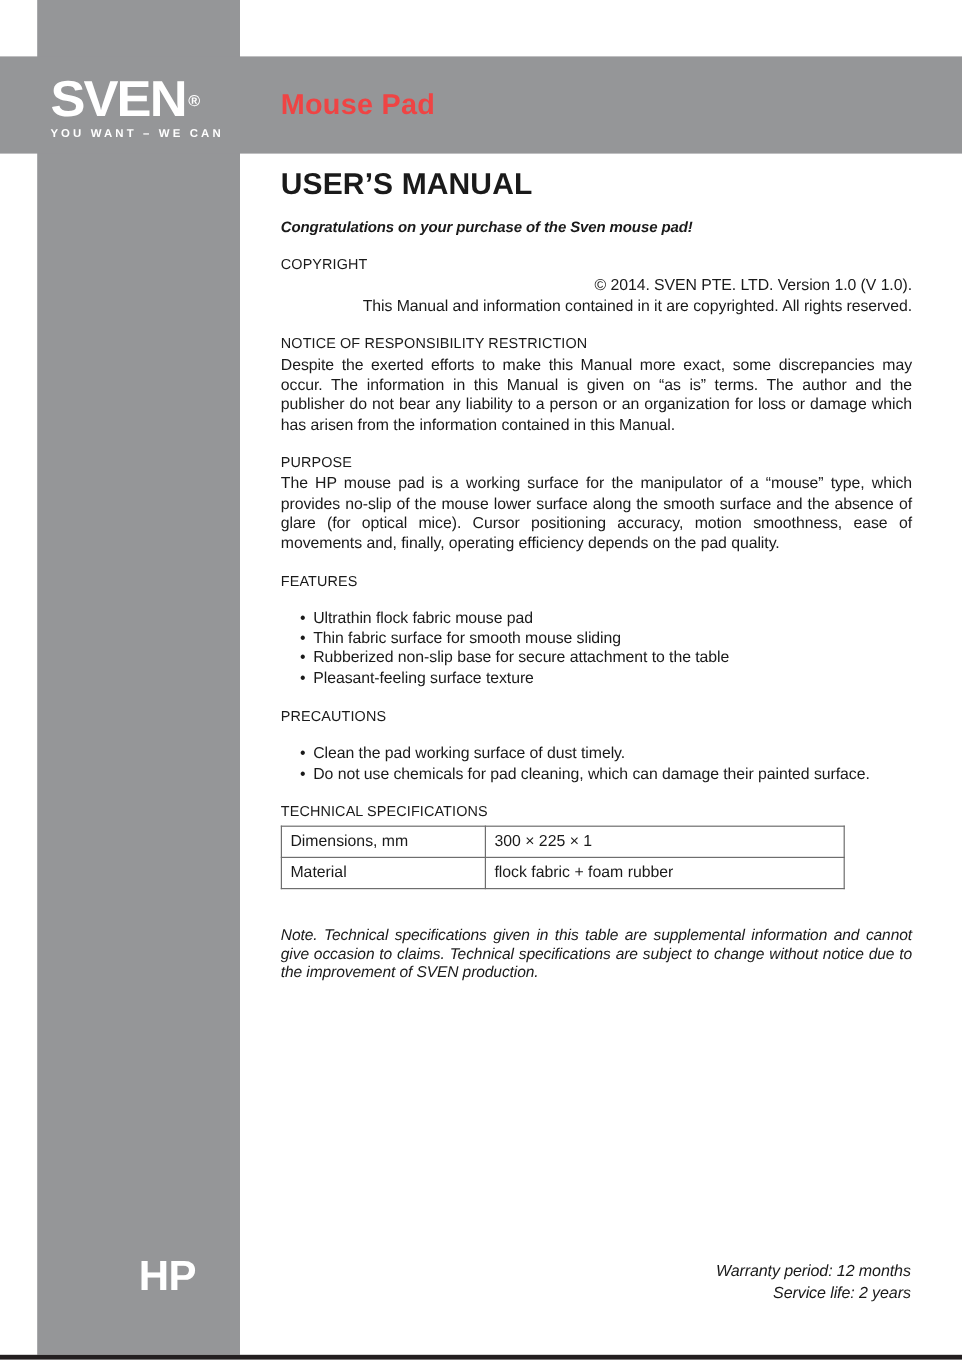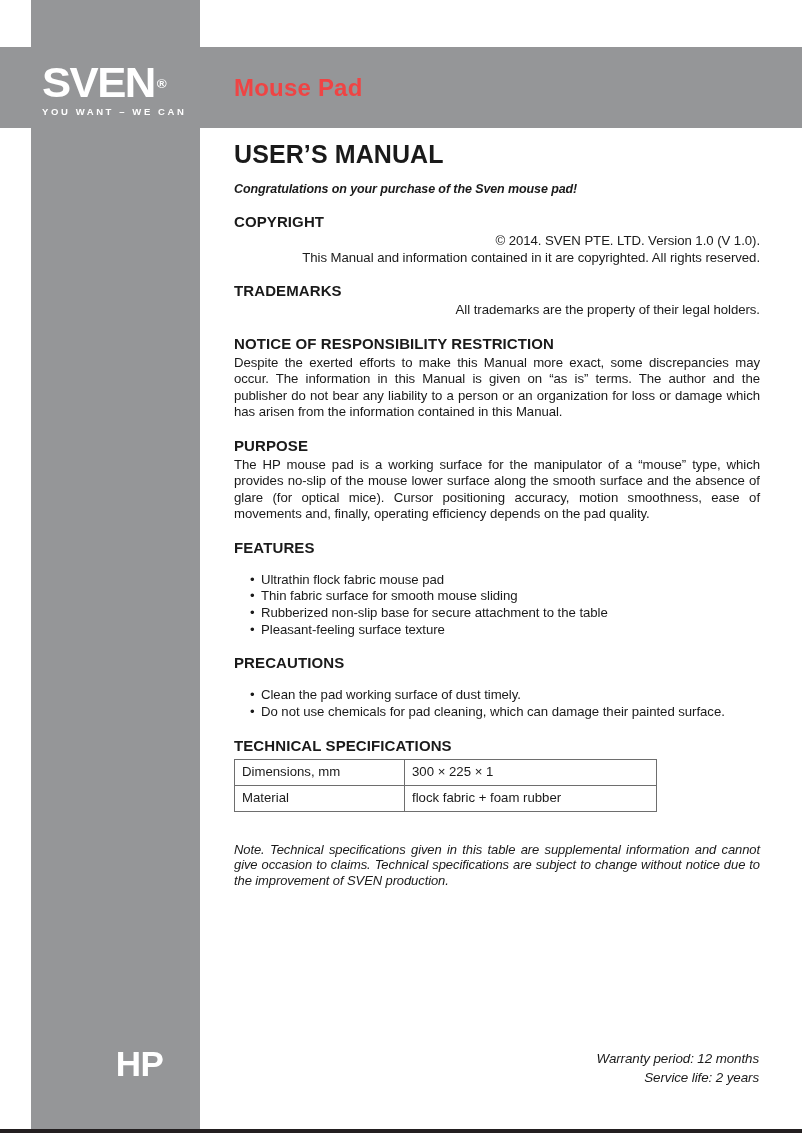--- a/index.html
+++ b/index.html
@@ -132,22 +132,22 @@
   }
   .congrats {
     margin: 0 0 17px 0;
     font-size: 12.5px;
     font-weight: bold;
     font-style: italic;
     letter-spacing: -0.1px;
   }
   h2.sec-title {
     margin: 0 0 3px 0;
-    font-size: 15px;
-    font-weight: bold;
+    font-size: 12px;
+    font-weight: normal;
     letter-spacing: 0.1px;
   }
   .sec {
     margin: 0 0 16px 0;
   }
   .sec:last-child { margin-bottom: 0; }
   p.body-text {
     margin: 0;
     font-size: 13.2px;
     line-height: 16.5px;
@@ -172,21 +172,21 @@
   ul.bullets li::before {
     content: "\2022";
     position: absolute;
     left: 0;
     top: 0;
   }
 
   
   table.spec-table {
     border-collapse: collapse;
-    width: 423px;
+    width: 470px;
     margin-top: 5px;
     border: 1.5px solid #3a3a3a;
   }
   table.spec-table td {
     border: 1px solid #6e6e6e;
     padding: 4px 7px 5px 7px;
     font-size: 13.2px;
     line-height: 16px;
     vertical-align: middle;
     height: 16px;
@@ -241,24 +241,20 @@
 
     <h1 class="doc-title">USER’S MANUAL</h1>
     <p class="congrats">Congratulations on your purchase of the Sven mouse pad!</p>
 
     <div class="sec">
       <h2 class="sec-title">COPYRIGHT</h2>
       <p class="body-text">© 2014. SVEN PTE. LTD. Version 1.0 (V 1.0).</p>
       <p class="body-text">This Manual and information contained in it are copyrighted. All rights reserved.</p>
     </div>
 
-    <div class="sec">
-      <h2 class="sec-title">TRADEMARKS</h2>
-      <p class="body-text">All trademarks are the property of their legal holders.</p>
-    </div>
 
     <div class="sec">
       <h2 class="sec-title">NOTICE OF RESPONSIBILITY RESTRICTION</h2>
       <p class="body-text justified">Despite the exerted efforts to make this Manual more exact, some discrepancies may occur. The information in this Manual is given on “as is” terms. The author and the publisher do not bear any liability to a person or an organization for loss or damage which has arisen from the information contained in this Manual.</p>
     </div>
 
     <div class="sec">
       <h2 class="sec-title">PURPOSE</h2>
       <p class="body-text justified">The HP mouse pad is a working surface for the manipulator of a “mouse” type, which provides no-slip of the mouse lower surface along the smooth surface and the absence of glare (for optical mice). Cursor positioning accuracy, motion smoothness, ease of movements and, finally, operating efficiency depends on the pad quality.</p>
     </div>

